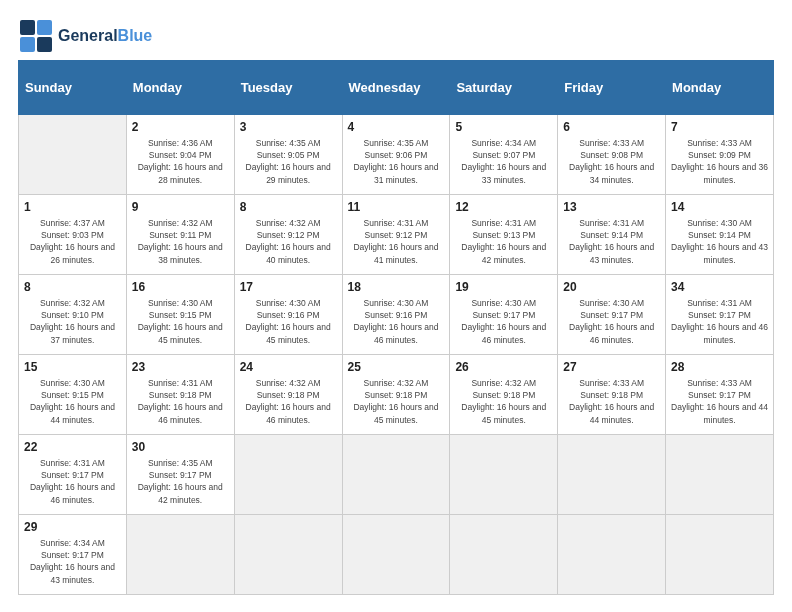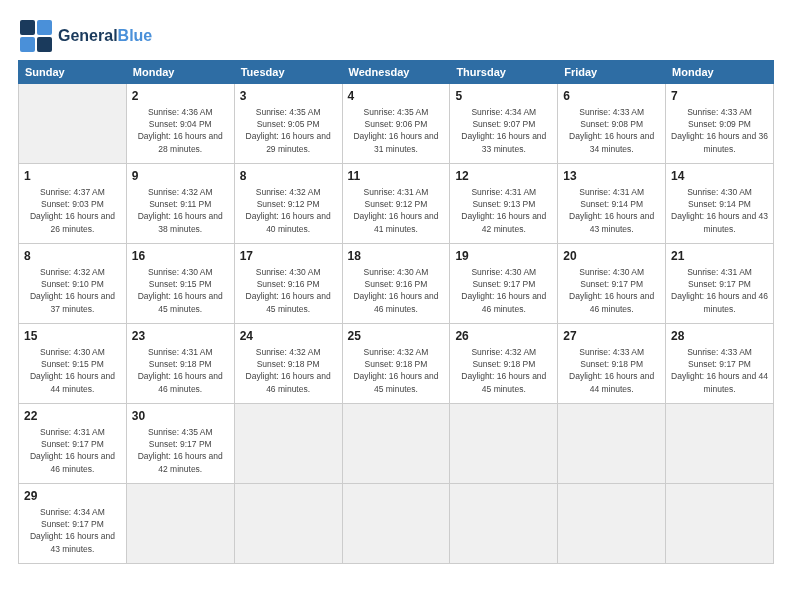--- a/index.html
+++ b/index.html
@@ -41,22 +41,22 @@
     }
     .calendar-table {
       width: 100%;
       border-collapse: collapse;
       font-size: 9.5px;
     }
     .calendar-table th {
       background-color: #2e6da4;
       color: #fff;
       text-align: left;
-      padding: 5px 6px;
-      font-size: 11px;
+      padding: 19px 6px;
+      font-size: 13px;
       font-weight: bold;
       border: 1px solid #2e6da4;
     }
     .calendar-table td {
       border: 1px solid #ccc;
       vertical-align: top;
       padding: 4px 5px;
       width: calc(100% / 7);
       height: 80px;
       background: #fff;
@@ -106,21 +106,21 @@
     </div>
   </div>
 
   <table class="calendar-table" id="calendar-table">
     <thead>
       <tr id="days-header">
           <th>Sunday</th>
           <th>Monday</th>
           <th>Tuesday</th>
           <th>Wednesday</th>
-          <th>Thursday</th>
+          <th>Saturday</th>
           <th>Friday</th>
           <th>Monday</th>
         </tr>
     </thead>
     <tbody id="calendar-body">
         <tr>
           <td class="empty"></td>
           <td>
             <span class="day-num">2</span>
             <div class="day-info">Sunrise: 4:36 AM<br>Sunset: 9:04 PM<br>Daylight: 16 hours and 28 minutes.</div>
@@ -195,21 +195,21 @@
           </td>
           <td>
             <span class="day-num">19</span>
             <div class="day-info">Sunrise: 4:30 AM<br>Sunset: 9:17 PM<br>Daylight: 16 hours and 46 minutes.</div>
           </td>
           <td>
             <span class="day-num">20</span>
             <div class="day-info">Sunrise: 4:30 AM<br>Sunset: 9:17 PM<br>Daylight: 16 hours and 46 minutes.</div>
           </td>
           <td>
-            <span class="day-num">21</span>
+            <span class="day-num">34</span>
             <div class="day-info">Sunrise: 4:31 AM<br>Sunset: 9:17 PM<br>Daylight: 16 hours and 46 minutes.</div>
           </td>
         </tr>
         <tr>
           <td>
             <span class="day-num">15</span>
             <div class="day-info">Sunrise: 4:30 AM<br>Sunset: 9:15 PM<br>Daylight: 16 hours and 44 minutes.</div>
           </td>
           <td>
             <span class="day-num">23</span>

